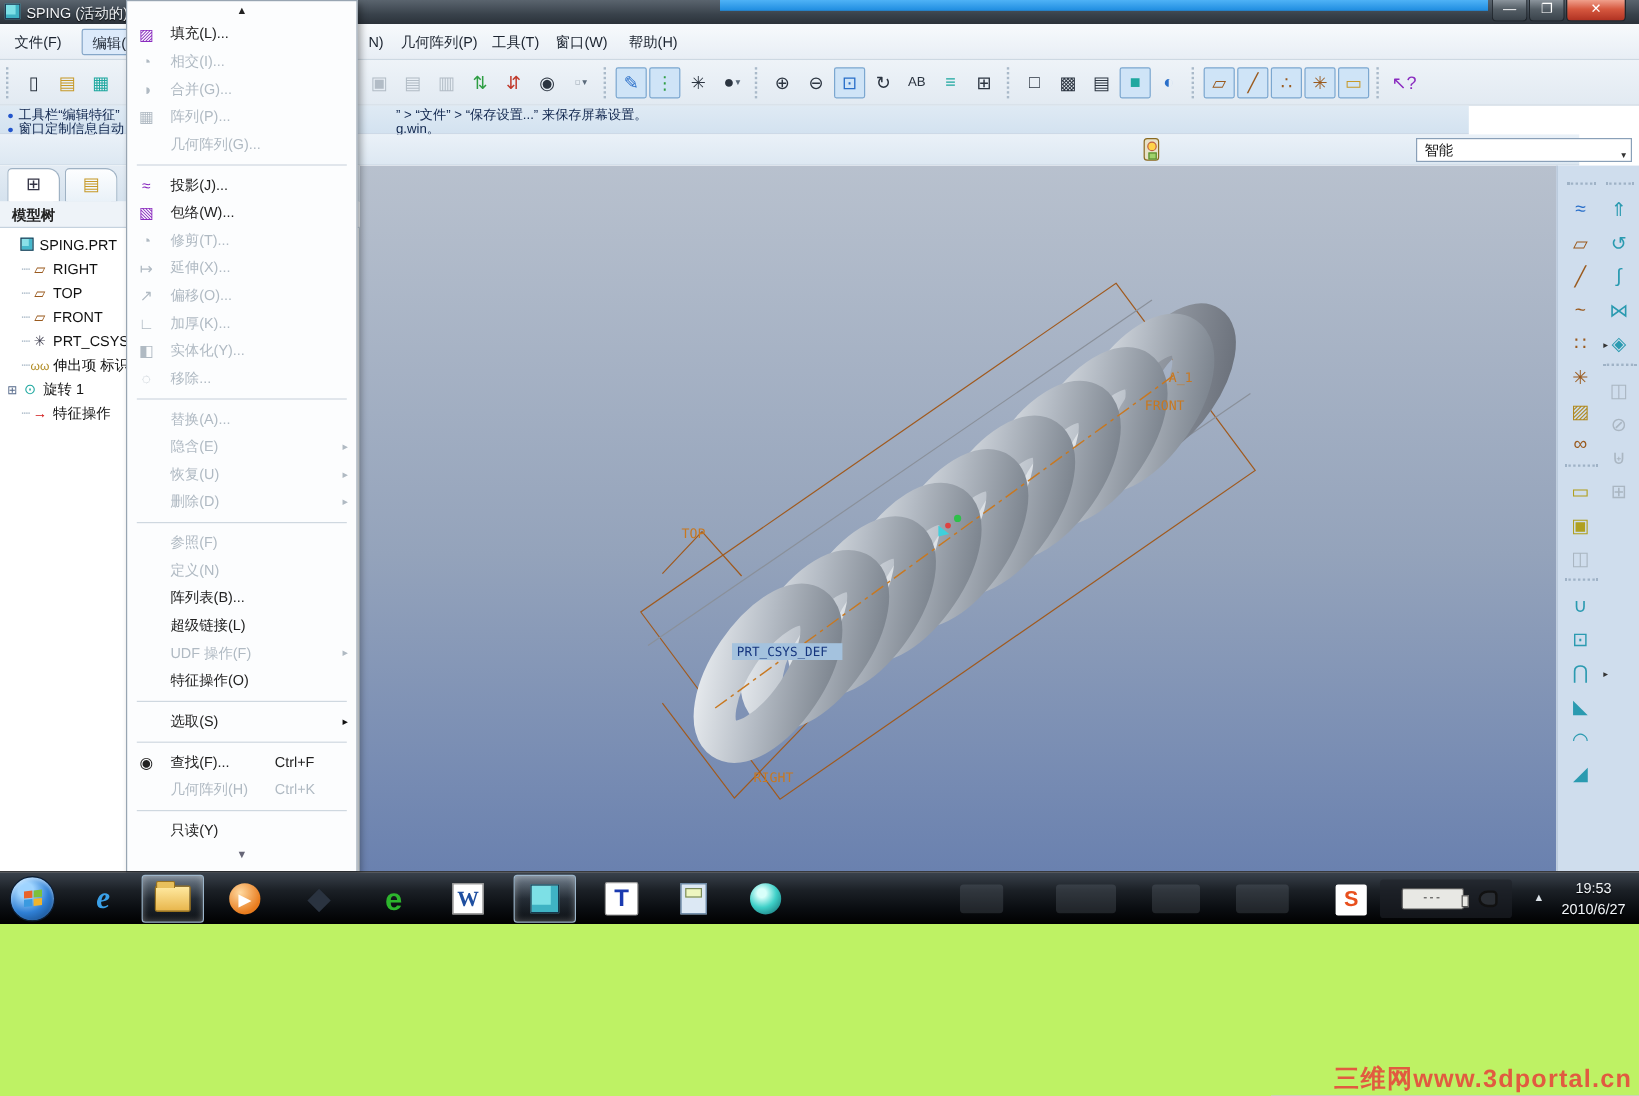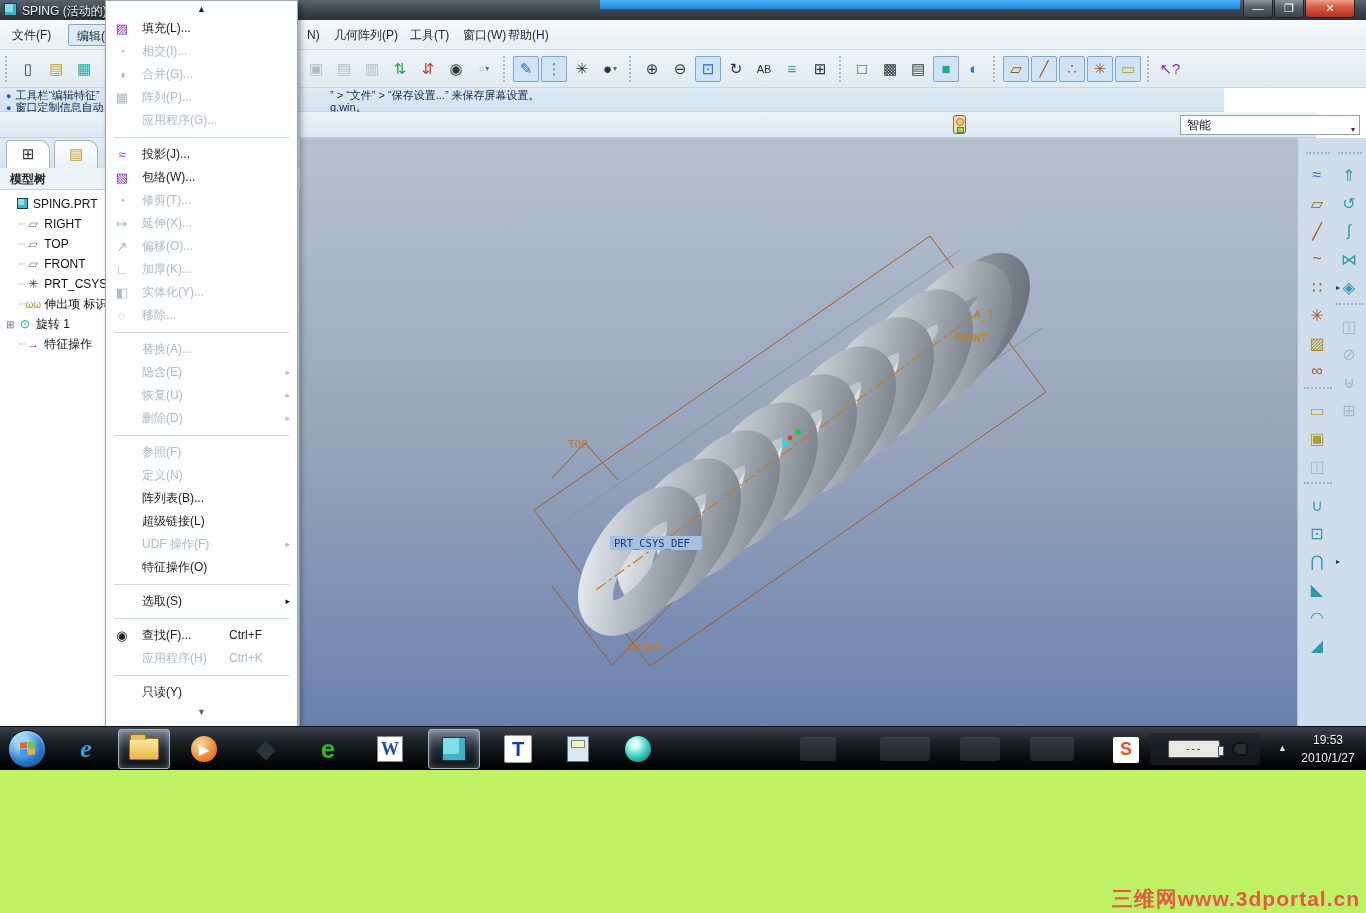--- a/index.html
+++ b/index.html
@@ -144,21 +144,21 @@
     <div class="winbtn" id="btn-close" style="left:1305px;width:50px">✕</div>
   </div>
 
   <div id="menubar">
     <div class="mb-item" style="left:4px">文件(F)</div>
     <div class="mb-item mb-open" style="left:68px">编辑(E)</div>
     <div class="mb-item" style="left:299px">N)</div>
     <div class="mb-item" style="left:326px">几何阵列(P)</div>
     <div class="mb-item" style="left:402px">工具(T)</div>
     <div class="mb-item" style="left:455px">窗口(W)</div>
-    <div class="mb-item" style="left:500px">帮助(H)</div>
+    <div class="mb-item" style="left:516px">帮助(H)</div>
   </div>
 
   <div id="toolbar">
     <div class="grip"></div>
     <div class="tbtn c-dark">
         <span>▯</span>
       </div>
     <div class="tbtn c-yel">
         <span>▤</span>
       </div>
@@ -470,21 +470,21 @@
       </div>
     <div class="mi dis">
         <span class="mic">◑</span>
         <span class="mil">合并(G)...</span>
       </div>
     <div class="mi dis">
         <span class="mic">▦</span>
         <span class="mil">阵列(P)...</span>
       </div>
     <div class="mi dis">
-        <span class="mil">应用程序(G)...</span>
+        <span class="mil">几何阵列(G)...</span>
       </div>
     <div class="msep"></div>
     <div class="mi">
         <span class="mic i-proj">≈</span>
         <span class="mil">投影(J)...</span>
       </div>
     <div class="mi">
         <span class="mic i-wrap">▧</span>
         <span class="mil">包络(W)...</span>
       </div>
@@ -553,21 +553,21 @@
         <span class="mil">选取(S)</span>
         <span class="mia" style="color:#111">▸</span>
       </div>
     <div class="msep"></div>
     <div class="mi">
         <span class="mic i-find">◉</span>
         <span class="mil">查找(F)...</span>
         <span class="mis">Ctrl+F</span>
       </div>
     <div class="mi dis">
-        <span class="mil">应用程序(H)</span>
+        <span class="mil">几何阵列(H)</span>
         <span class="mis">Ctrl+K</span>
       </div>
     <div class="msep"></div>
     <div class="mi">
         <span class="mil">只读(Y)</span>
       </div>
     <div class="mscroll" style="color:#667">▼</div>
   </div>
 
   <div id="taskbar">
@@ -614,21 +614,21 @@
     <div class="ghost" style="left:960px;width:40px"></div>
     <div class="ghost" style="left:1030px;width:44px"></div>
     <div id="sogou"><span>S</span></div>
     <div id="battbox">
       <div id="batt"><span>---</span></div>
       <div id="plug"></div>
     </div>
     <div id="trayup"><span>▲</span></div>
     <div id="clock">
       <div>19:53</div>
-      <div>2010/1/27</div>
+      <div>2010/6/27</div>
     </div>
   </div>
 
   <div id="whitestrip">
     <div id="watermark">三维网www.3dportal.cn</div>
   </div>
 
 </div>
 
 </body></html>

